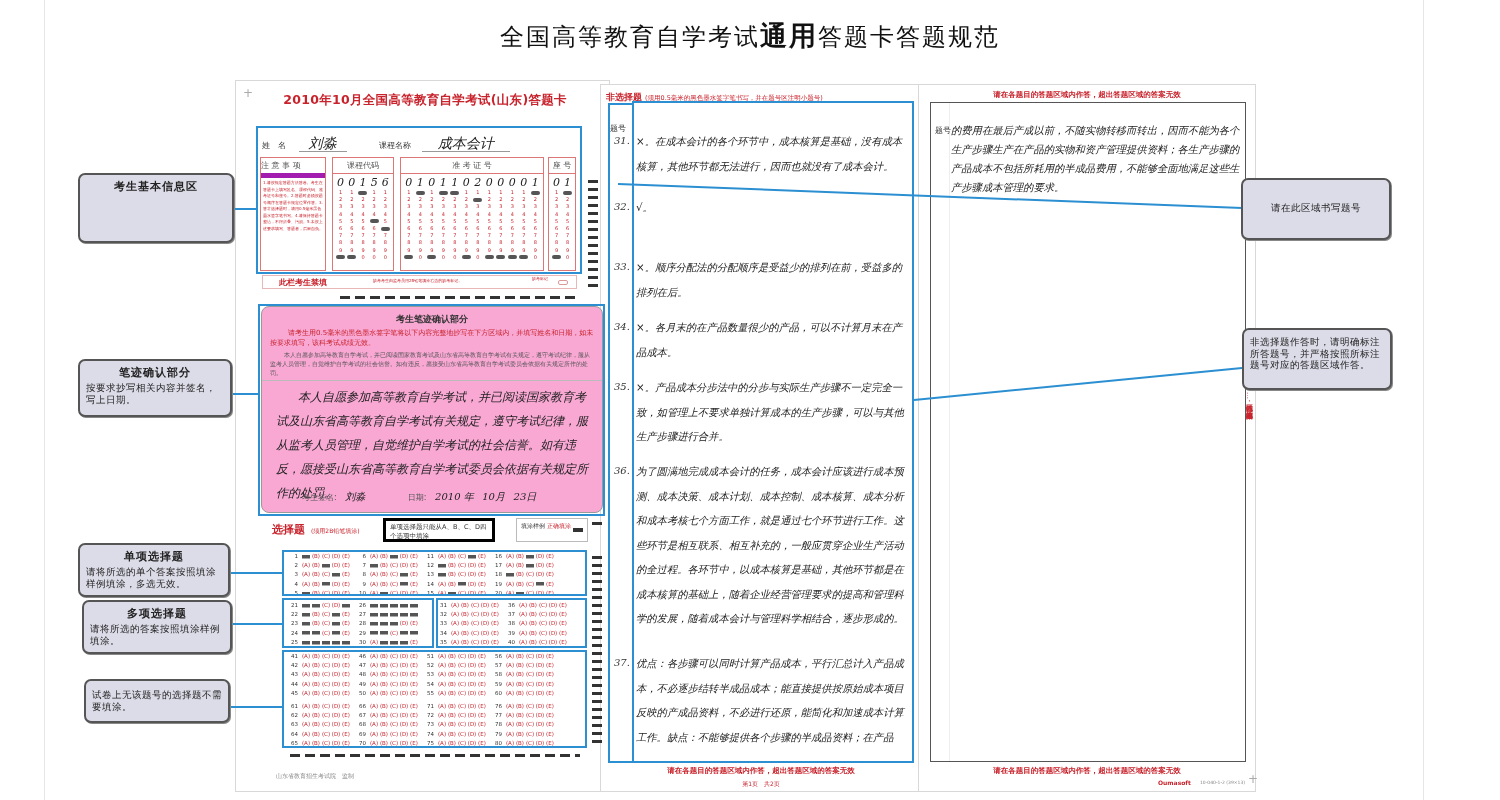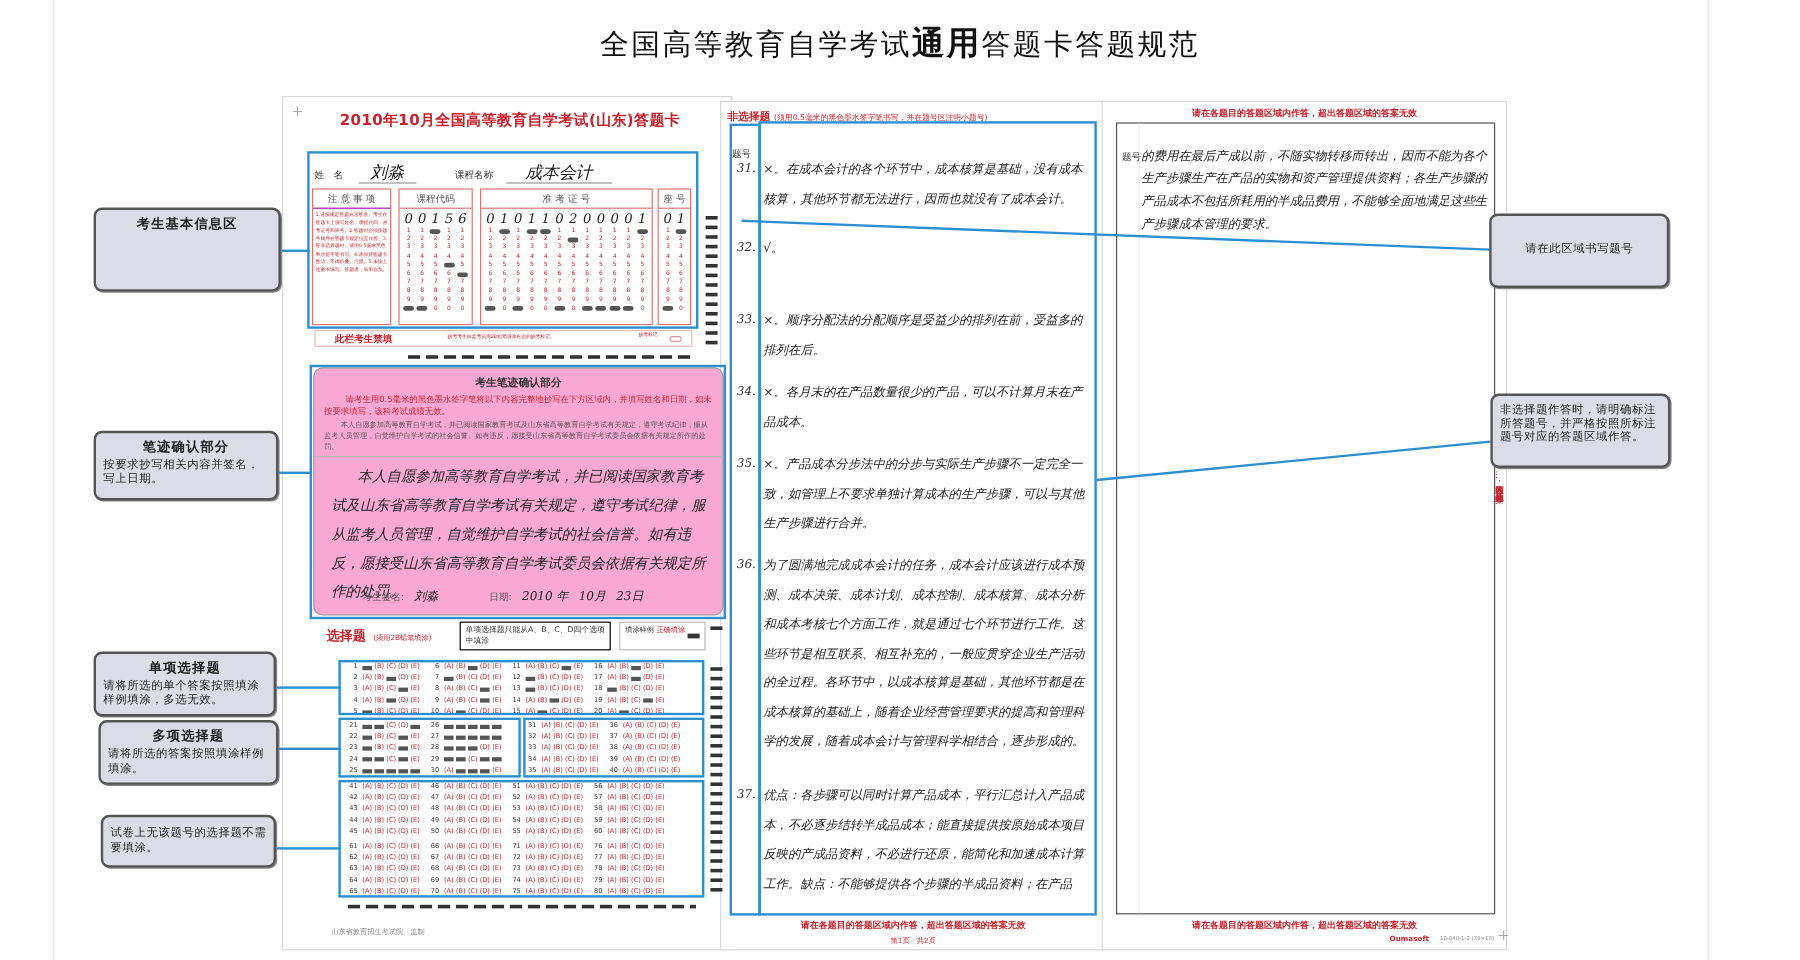--- a/index.html
+++ b/index.html
@@ -19,21 +19,21 @@
 
   
   .blue-box { position: absolute; border: 2px solid #2b8fd1; }
   .blue-line { position: absolute; background: #2b8fd1; }
 
   
   .info { position: absolute; left: 258px; top: 127px; width: 322px; height: 146px; background: #fff; }
   .info .name-row { position: absolute; left: 4px; top: 8px; font-size: 8px; color: #333; }
   .info .hw { font-family: "DejaVu Serif", serif; font-style: italic; font-size: 14px; color: #222; }
   .notes-box { position: absolute; left: 2px; top: 30px; width: 66px; height: 114px; border: 1px solid #d77; }
-  .notes-box .hd { font-size: 8px; text-align: center; border-bottom: 1px solid #a21caf; padding: 2px 0; color: #555; }
+  .notes-box .hd { font-size: 8px; text-align: left; border-bottom: 5px solid #a21caf; padding: 2px 0; color: #555; }
   .notes-box .body { font-size: 4px; color: #c8232c; line-height: 6.5px; padding: 2px; }
   .grid-box { position: absolute; top: 30px; height: 114px; border: 1px solid #d77; }
   .grid-box .hd { font-size: 8px; text-align: center; border-bottom: 1px solid #d77; padding: 2px 0; color: #555; }
   .grid-box .digits { display: flex; justify-content: space-around; font-family: "DejaVu Serif", serif; font-style: italic; font-size: 11px; padding: 2px 2px 0; color: #222; }
   .grid-box .cols { display: flex; justify-content: space-around; padding: 0 2px; }
   .grid-box .col { display: flex; flex-direction: column; }
   .bub { font-size: 5px; color: #c8232c; height: 7.2px; line-height: 7.2px; text-align: center; width: 9px; }
   .bub.f { background: #555; color: transparent; border-radius: 2px; height: 4px; margin: 1.6px 0; }
 
   .forbid { position: absolute; left: 262px; top: 275px; width: 315px; height: 14px; border: 1px solid #e8b8b8; font-size: 8px; }
@@ -50,21 +50,21 @@
   .confirm .warn { font-size: 7px; color: #c8232c; padding: 2px 8px; line-height: 10px; text-indent: 18px; }
   .confirm .decl { font-size: 6px; color: #555; padding: 0 8px; line-height: 9px; text-indent: 14px; border-bottom: 1px solid #bbb; padding-bottom: 3px; }
   .confirm .hw-para { font-family: "DejaVu Serif", serif; font-style: italic; font-size: 12px; line-height: 24px; padding: 4px 14px 0 14px; color: #222; text-indent: 22px; }
   .confirm .sig { position: absolute; left: 40px; bottom: 8px; font-size: 8px; color: #555; }
   .confirm .sig span { margin-right: 6px; }
   .confirm .sig .hw { font-family: "DejaVu Serif", serif; font-style: italic; font-size: 10px; color: #222; }
 
   
   .choice-hd { position: absolute; left: 272px; top: 522px; font-size: 11px; font-weight: bold; color: #c8232c; }
   .choice-hd small { font-size: 6px; font-weight: normal; margin-left: 6px; }
-  .choice-note { position: absolute; left: 383px; top: 518px; width: 126px; height: 24px; border: 1px solid #000000; font-size: 6.5px; padding: 2px 4px; line-height: 9px; color: #333; }
+  .choice-note { position: absolute; left: 383px; top: 518px; width: 112px; height: 24px; border: 3px solid #000000; font-size: 6.5px; padding: 2px 4px; line-height: 9px; color: #333; }
   .sample-box { position: absolute; left: 516px; top: 518px; width: 72px; height: 24px; border: 1px solid #bbb; font-size: 6px; padding: 2px 4px; line-height: 9px; }
   .sample-box .s1 { position: absolute; left: 4px; top: 2px; color: #333; }
   .sample-box .s2 { position: absolute; left: 30px; top: 2px; color: #c8232c; }
   .sample-box .mk { position: absolute; right: 4px; top: 9px; width: 10px; height: 4px; background: #333; }
 
   .qblock { position: absolute; font-size: 5.5px; line-height: 9.2px; }
   .qrow { display: flex; white-space: nowrap; }
   .qgrp { display: flex; margin-right: 4px; }
   .qn { width: 11px; text-align: right; margin-right: 3px; color: #333; }
   .opt { width: 10px; text-align: center; color: #c8232c; }

